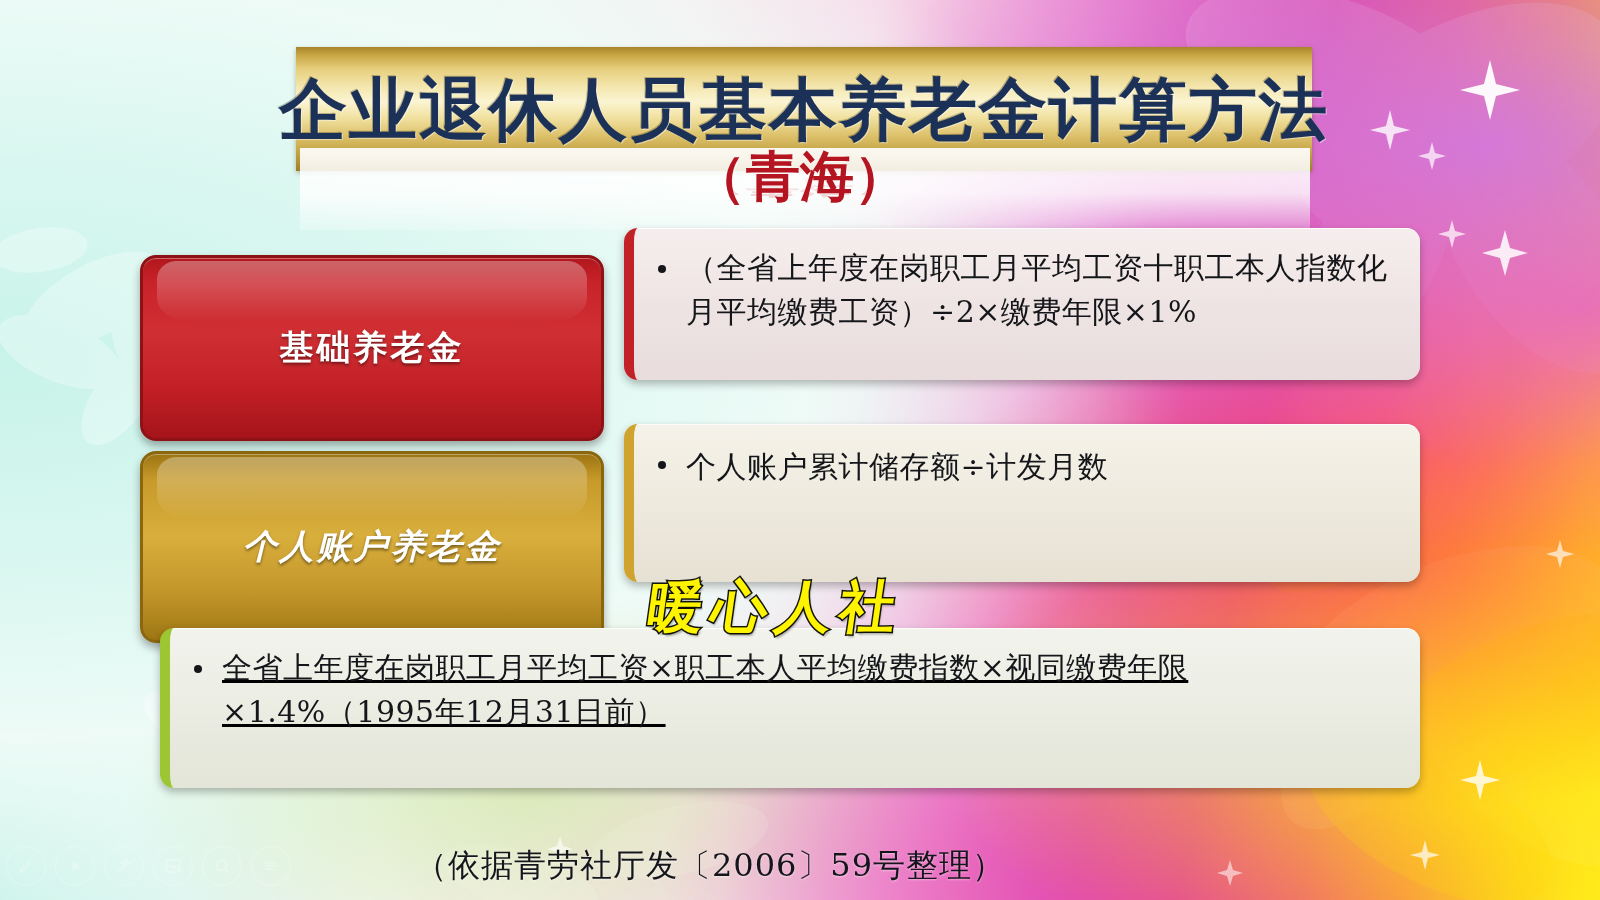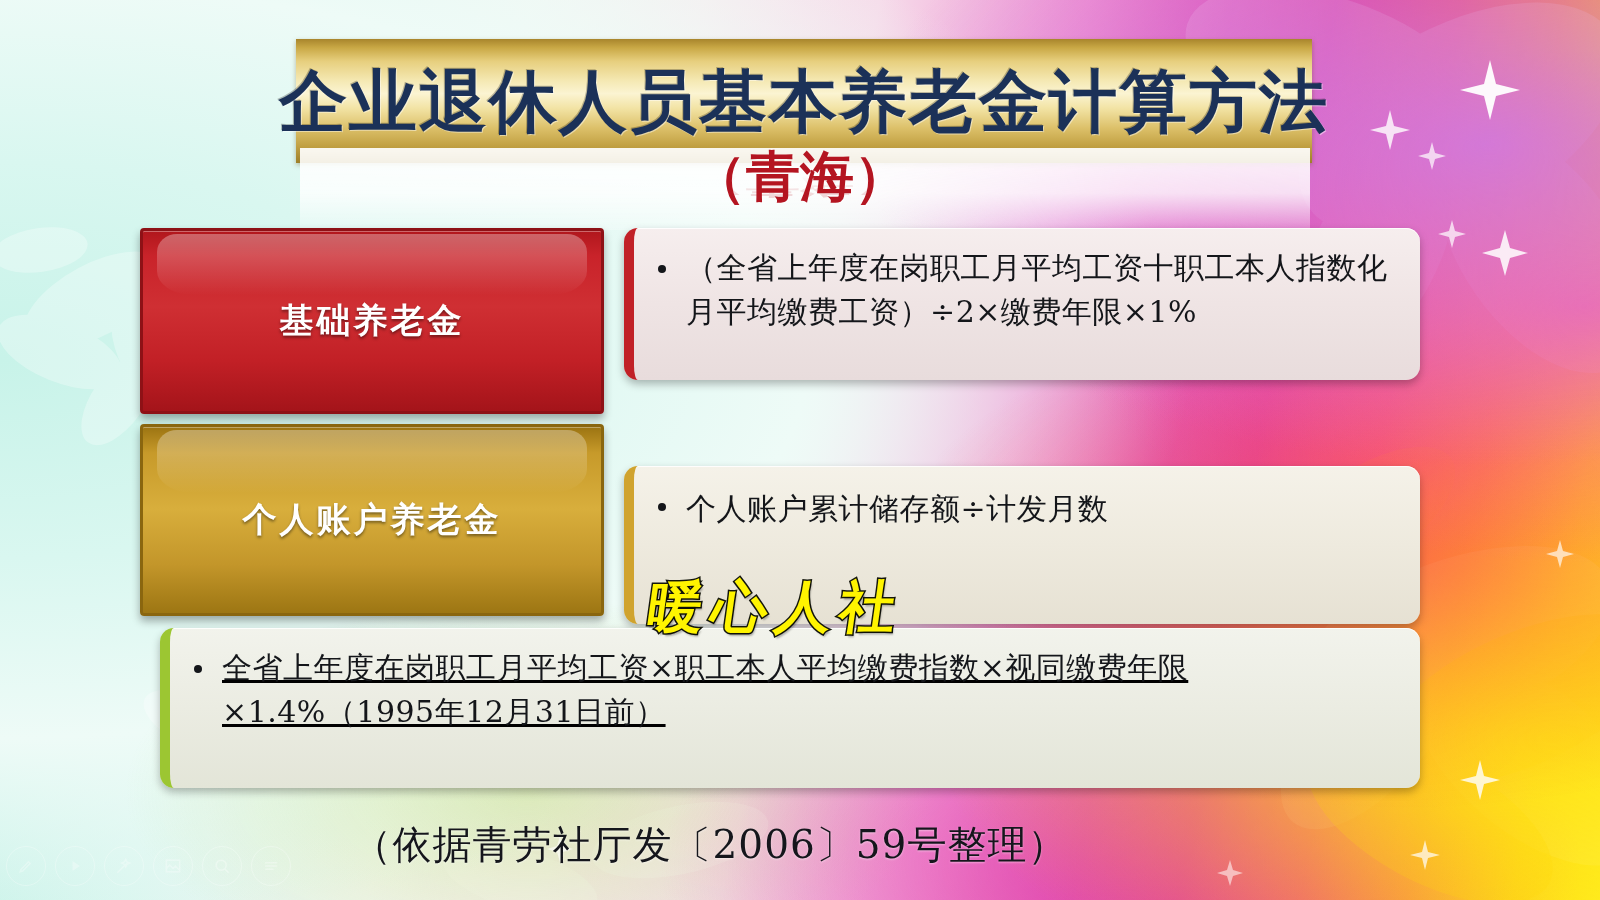--- a/index.html
+++ b/index.html
@@ -31,21 +31,21 @@
       radial-gradient(35% 30% at 33% 88%, rgba(190,225,120,.45) 0%, rgba(190,225,120,0) 72%);
   }
   .bg-petals{opacity:.55;}
   .bg-petals svg{width:100%;height:100%;display:block;}
   .bg-sparkle svg{width:100%;height:100%;display:block;}
   .bg-white-floral{opacity:.55;}
   .bg-white-floral svg{width:100%;height:100%;display:block;}
 
   
   #title-banner{
-    position:absolute;left:296px;top:39px;width:1016px;height:124px;
+    position:absolute;left:296px;top:47px;width:1016px;height:124px;
     background:linear-gradient(180deg,
       #a8852c 0%, #c9a845 7%, #e7cf7e 18%, #f5e9b4 34%,
       #fbf4d2 44%, #f2e3a4 56%, #dcc069 72%, #c2a143 86%, #9d7f28 100%);
     box-shadow:0 2px 5px rgba(90,70,10,.35);
     display:flex;align-items:center;justify-content:center;
   }
   #title-text{
     font-family:"DejaVu Serif","Liberation Serif",serif;
     font-size:68px;font-weight:700;letter-spacing:2px;
     color:#1b3158;
@@ -78,27 +78,28 @@
             mask-image:linear-gradient(to bottom,rgba(0,0,0,.8),rgba(0,0,0,0));
   }
 
   
   .row{position:absolute;left:140px;width:1280px;display:flex;align-items:flex-start;}
   #row-0{top:228px;height:182px;}
   #row-1{top:424px;height:190px;}
   #row-2{top:628px;height:186px;}
 
   .label-box{
-    position:relative;width:458px;border-radius:4px;
+    position:relative;width:458px;border-radius:16px;
     display:flex;align-items:center;justify-content:center;
     box-shadow:0 5px 9px rgba(0,0,0,.32), inset 0 1px 0 rgba(255,255,255,.35);
     overflow:hidden;
+    margin-top:27px;
   }
   #row-0 .label-box{height:180px;}
-  #row-1 .label-box{height:186px;}
+  #row-1 .label-box{height:186px;font-style:italic;}
   #row-2 .label-box{height:182px;}
   .label-box::after{
     content:"";position:absolute;left:3%;right:3%;top:3px;height:34%;
     border-radius:20px 20px 36px 36px/18px 18px 24px 24px;
     background:linear-gradient(180deg,rgba(255,255,255,.33),rgba(255,255,255,0));
     pointer-events:none;
   }
   .label-box.red{
     background:linear-gradient(180deg,#b1171d 0%,#c9232a 14%,#cf2f33 42%,#c22026 72%,#a4141a 100%);
     border:3px solid #8e1116;
@@ -122,21 +123,21 @@
     position:relative;margin-left:20px;flex:1;
     background:linear-gradient(180deg,#f4efe9 0%,#efe9e1 45%,#e9e3da 100%);
     border-radius:14px;
     box-shadow:0 4px 8px rgba(0,0,0,.28), inset 0 1px 0 rgba(255,255,255,.85);
     padding:18px 26px 18px 12px;
     box-sizing:border-box;
   }
   #row-0 .panel{height:152px;border-left:10px solid #c12127;
     background:linear-gradient(180deg,#f6eeee 0%,#efe4e4 50%,#e8dcdc 100%);}
   #row-1 .panel{height:158px;border-left:10px solid #d0a32e;
-    background:linear-gradient(180deg,#f5f2e9 0%,#eeeade 50%,#e6e1d3 100%);margin-top:42px;}
+    background:linear-gradient(180deg,#f5f2e9 0%,#eeeade 50%,#e6e1d3 100%);}
   #row-2 .panel{height:160px;border-left:10px solid #9cc632;
     background:linear-gradient(180deg,#f2f3ec 0%,#ebece2 50%,#e3e5d8 100%);text-decoration:underline;}
 
   .bullet-list{list-style:none;margin:0;padding:0;}
   .bullet-list li{
     position:relative;padding-left:40px;
     font-family:"DejaVu Serif","Liberation Serif",serif;
     font-size:30px;line-height:44px;color:#14161a;
     letter-spacing:.5px;
   }
@@ -154,23 +155,23 @@
     color:#fff400;
     -webkit-text-stroke:3px #14160c;
     paint-order:stroke fill;
     text-shadow:2px 3px 2px rgba(0,0,0,.28);
     transform:skewX(-8deg);
     white-space:nowrap;line-height:1;
   }
 
   
   #footnote{
-    position:absolute;left:0;top:818px;width:1420px;text-align:center;
-    font-family:"DejaVu Serif","Liberation Serif",serif;
-    font-size:39px;color:#15161c;letter-spacing:1px;
+    position:absolute;left:0;top:844px;width:1420px;text-align:center;
+    font-family:"DejaVu Serif","Liberation Serif",serif;
+    font-size:32px;color:#15161c;letter-spacing:1px;
     text-shadow:0 1px 2px rgba(255,255,255,.45);
   }
 
   
   #icon-strip{position:absolute;left:6px;top:846px;display:flex;gap:9px;opacity:.30;}
   .icon-btn{
     width:38px;height:38px;border-radius:50%;
     border:1.6px solid rgba(255,255,255,.95);
     display:flex;align-items:center;justify-content:center;
   }

